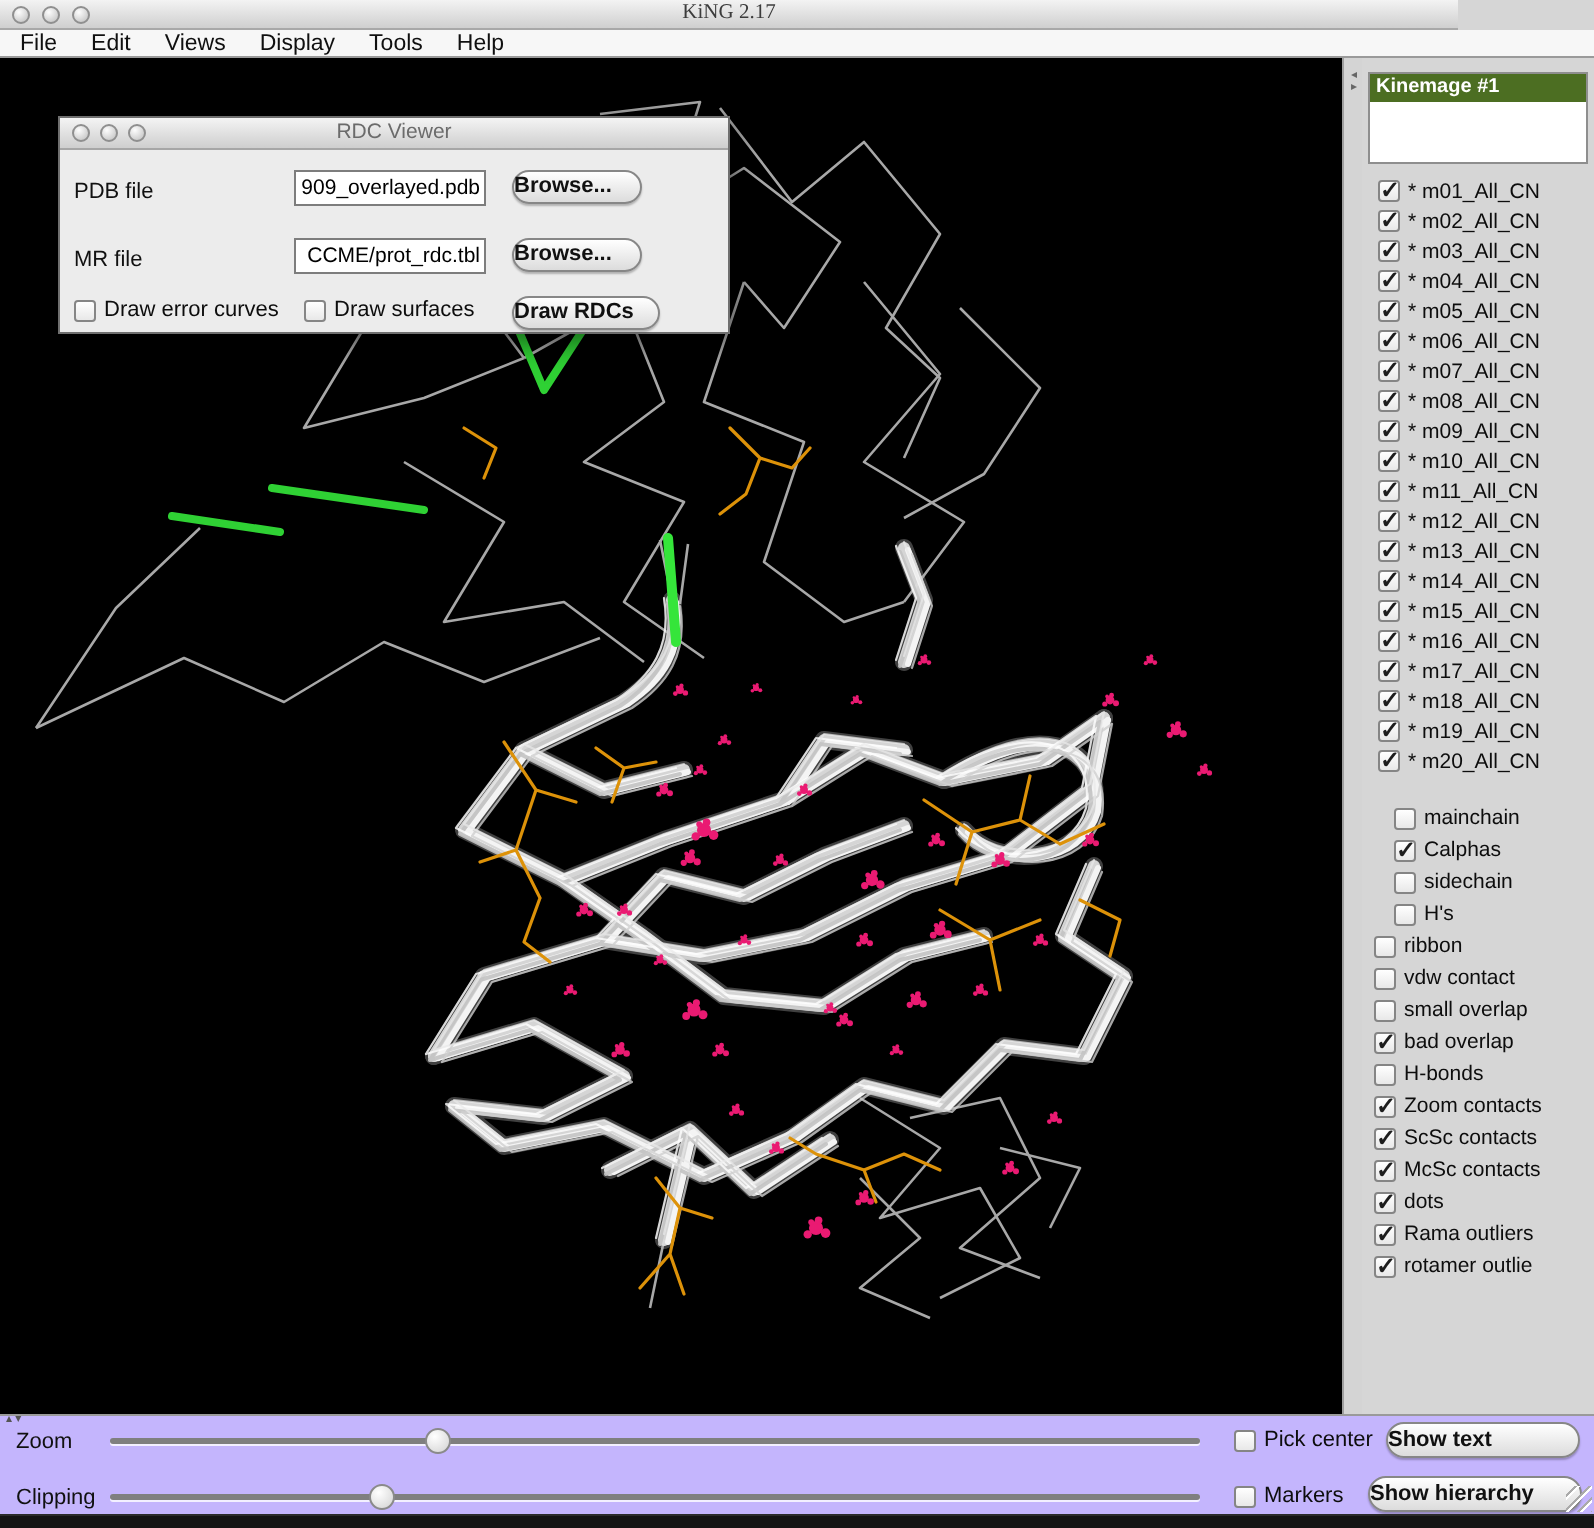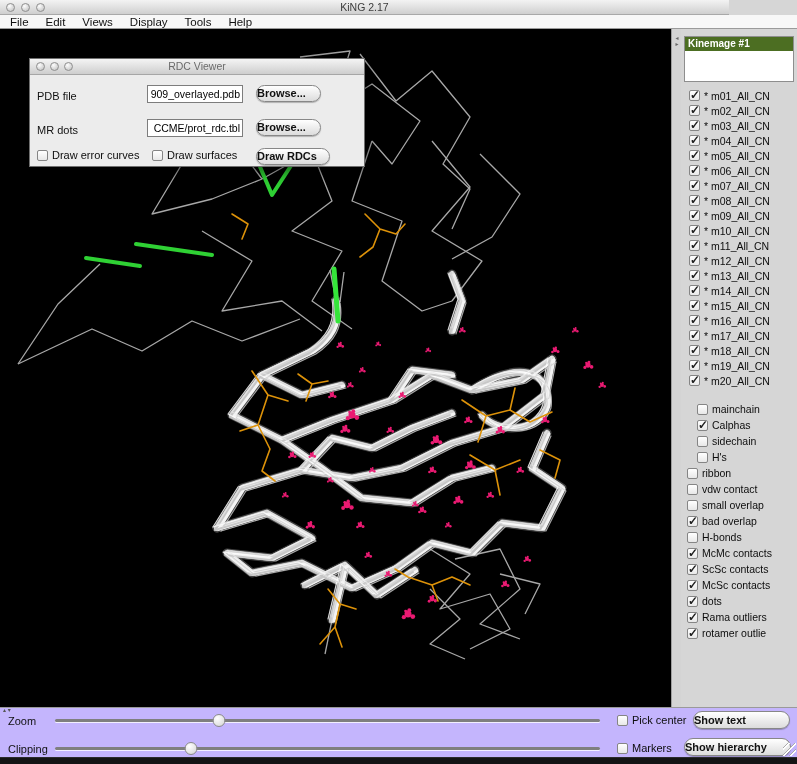--- a/index.html
+++ b/index.html
@@ -7,20 +7,21 @@
   body {
     font-family:"Liberation Sans", sans-serif;
     background:#d6d6d6; position:relative; overflow:hidden;
     -webkit-font-smoothing:antialiased;
   }
   
   .titlebar {
     position:absolute; left:0; top:0; width:729px; height:15px;
     background:linear-gradient(#f3f3f3,#cfcfcf);
     border-bottom:1px solid #a8a8a8;
+    font-family:Liberation Serif, serif;
   }
   .lights { position:absolute; left:6px; top:3px; display:flex; gap:6px; }
   .light { width:9px; height:9px; border-radius:50%;
     background:radial-gradient(circle at 35% 30%, #fdfdfd, #bdbdbd);
     border:1px solid #8f8f8f; }
   .win-title { text-align:center; font-size:10.5px; line-height:14px; color:#3c3c3c; }
   .menubar {
     position:absolute; left:0; top:15px; width:797px; height:14px;
     background:#f7f7f7; border-bottom:1px solid #9a9a9a;
     display:flex; align-items:center; padding-left:10px;
@@ -238,21 +239,21 @@
       <span class="light"></span>
       <span class="light"></span>
       <span class="light"></span>
     </div>
     <div class="dlg-title">RDC Viewer</div>
   </div>
   <span class="dlg-label" style="top:31px;">PDB file</span>
   <input class="dlg-input" style="top: 26px; text-align: right;" readonly="" value="909_overlayed.pdb">
   <button class="pill-btn" style="left:226px; top:26px; width:65px;">Browse...</button>
 
-  <span class="dlg-label" style="top:65px;">MR dots</span>
+  <span class="dlg-label" style="top:65px;">MR file</span>
   <input class="dlg-input" style="top: 60px;" readonly="" value="CCME/prot_rdc.tbl">
   <button class="pill-btn" style="left:226px; top:60px; width:65px;">Browse...</button>
 
   <label class="dlg-cb-row" style="left:7px;">
     <span class="cb"></span>
     <span class="lbl" style="font-size:11px;">Draw error curves</span>
   </label>
   <label class="dlg-cb-row" style="left:122px;">
     <span class="cb"></span>
     <span class="lbl" style="font-size:11px;">Draw surfaces</span>
@@ -384,21 +385,21 @@
     <label class="row less">
         <span class="cb checked"></span>
         <span class="lbl">bad overlap</span>
       </label>
     <label class="row less">
         <span class="cb"></span>
         <span class="lbl">H-bonds</span>
       </label>
     <label class="row less">
         <span class="cb checked"></span>
-        <span class="lbl">McMc contacts</span>
+        <span class="lbl">Zoom contacts</span>
       </label>
     <label class="row less">
         <span class="cb checked"></span>
         <span class="lbl">ScSc contacts</span>
       </label>
     <label class="row less">
         <span class="cb checked"></span>
         <span class="lbl">McSc contacts</span>
       </label>
     <label class="row less">

